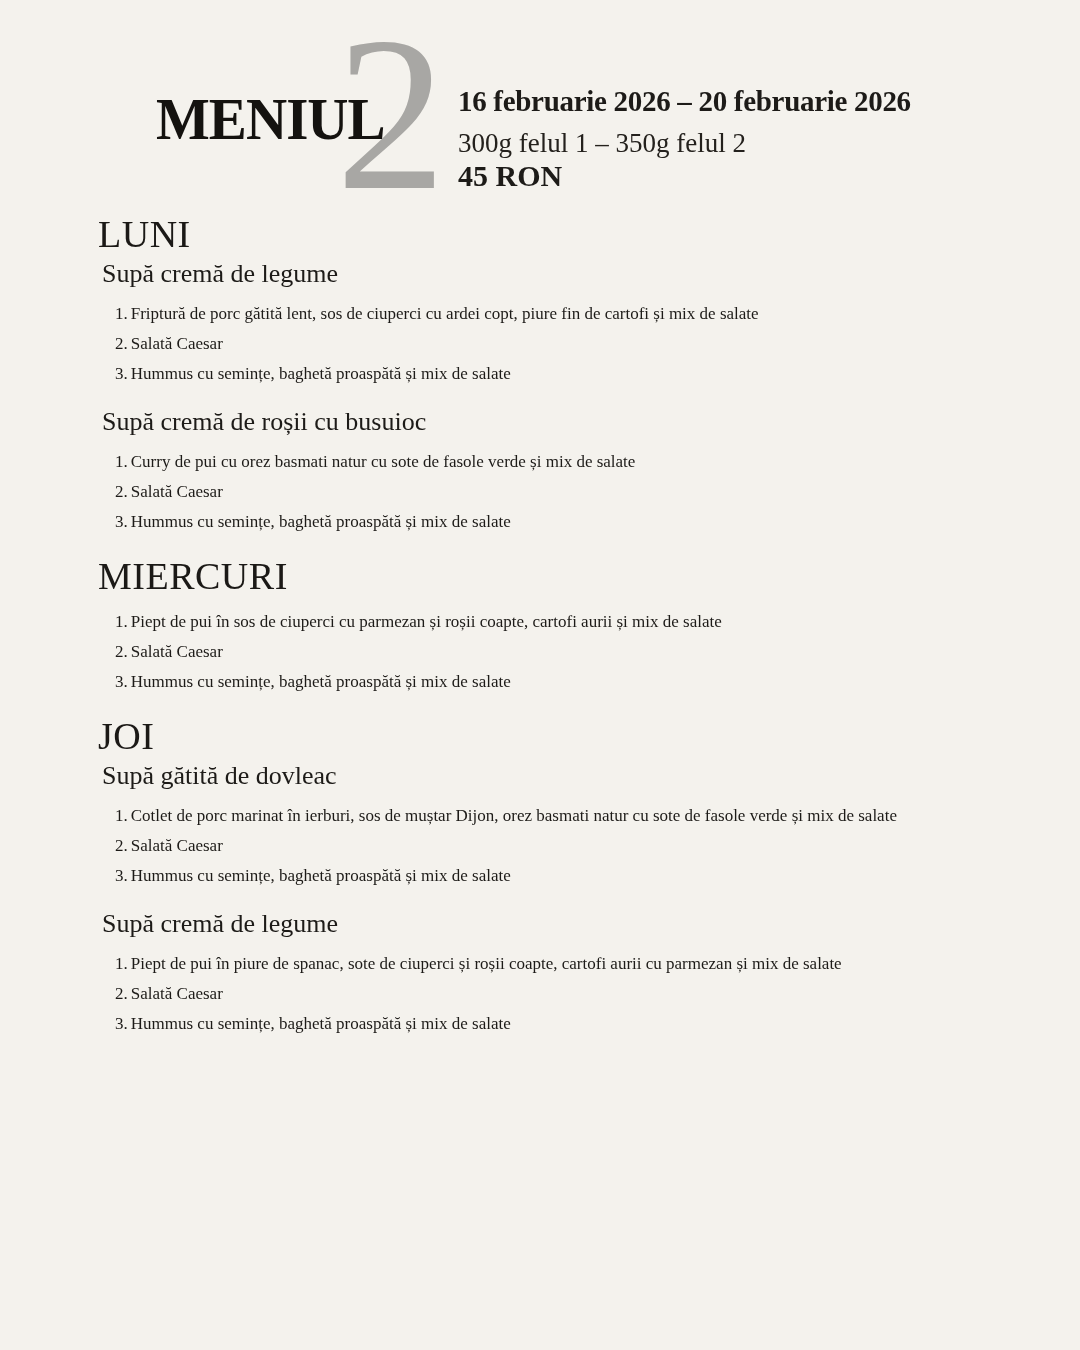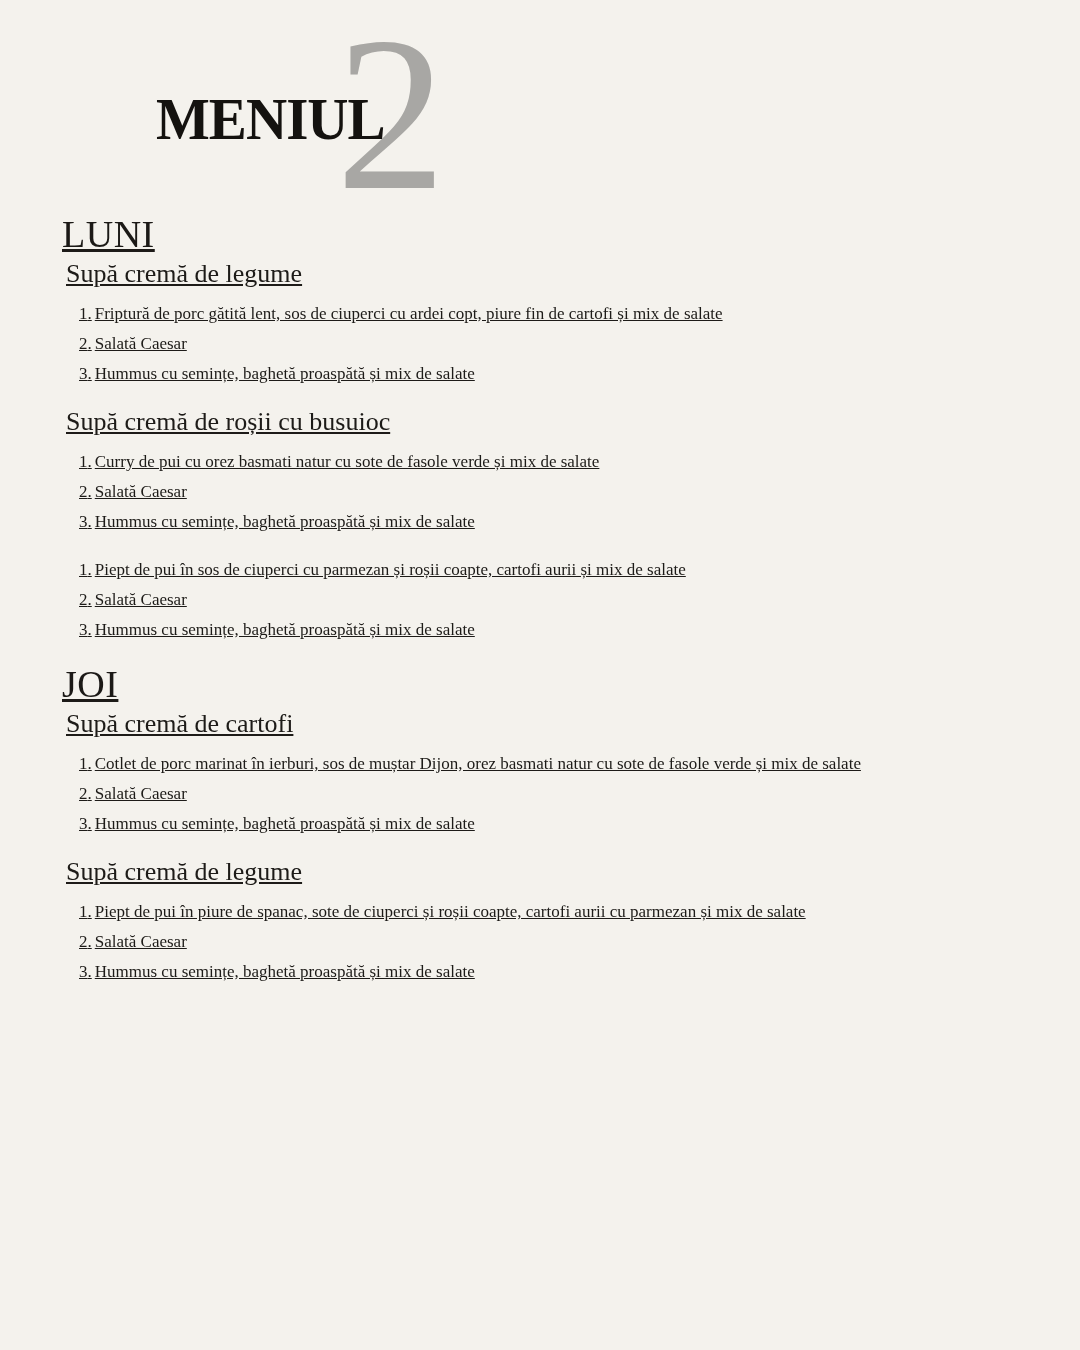--- a/index.html
+++ b/index.html
@@ -68,22 +68,21 @@
   }
   .price {
     font-size: 30px;
     font-weight: bold;
     line-height: 32px;
     margin-top: 2px;
   }
 
   
   main {
-    padding: 0 78px 0 62px;
-    text-decoration: underline;
+    padding: 0 78px 0 98px;
   }
   section.day {
     margin-top: 18px;
   }
   section.day.first {
     margin-top: 8px;
   }
   h2.day-name {
     margin: 0;
     font-size: 38px;
@@ -120,20 +119,25 @@
   }
 </style>
 </head>
 <body>
 
 <div class="page">
 
   <header>
     <div class="big2">2</div>
     <div class="brand">MENIUL</div>
+    <div class="hright">
+      <div class="date">16 februarie 2026 – 20 februarie 2026</div>
+      <div class="portions">300g felul 1 – 350g felul 2</div>
+      <div class="price">45 RON</div>
+    </div>
   </header>
 
   <main>
 
     <section class="day first">
       <h2 class="day-name">LUNI</h2>
       <p class="soup">Supă cremă de legume</p>
       <ol class="dishes">
         <li>
             <span class="txt">Friptură de porc gătită lent, sos de ciuperci cu ardei copt, piure fin de cartofi și mix de salate</span>
@@ -156,36 +160,37 @@
         <li>
             <span class="txt">Salată Caesar</span>
           </li>
         <li>
             <span class="txt">Hummus cu semințe, baghetă proaspătă și mix de salate</span>
           </li>
       </ol>
     </section>
 
     <section class="day">
+      <h2 class="day-name">MIERCURI</h2>
       <ol class="dishes">
         <li>
             <span class="txt">Piept de pui în sos de ciuperci cu parmezan și roșii coapte, cartofi aurii și mix de salate</span>
           </li>
         <li>
             <span class="txt">Salată Caesar</span>
           </li>
         <li>
             <span class="txt">Hummus cu semințe, baghetă proaspătă și mix de salate</span>
           </li>
       </ol>
     </section>
 
     <section class="day">
       <h2 class="day-name">JOI</h2>
-      <p class="soup">Supă cremă de cartofi</p>
+      <p class="soup">Supă gătită de dovleac</p>
       <ol class="dishes">
         <li>
             <span class="txt">Cotlet de porc marinat în ierburi, sos de muștar Dijon, orez basmati natur cu sote de fasole verde și mix de salate</span>
           </li>
         <li>
             <span class="txt">Salată Caesar</span>
           </li>
         <li>
             <span class="txt">Hummus cu semințe, baghetă proaspătă și mix de salate</span>
           </li>

